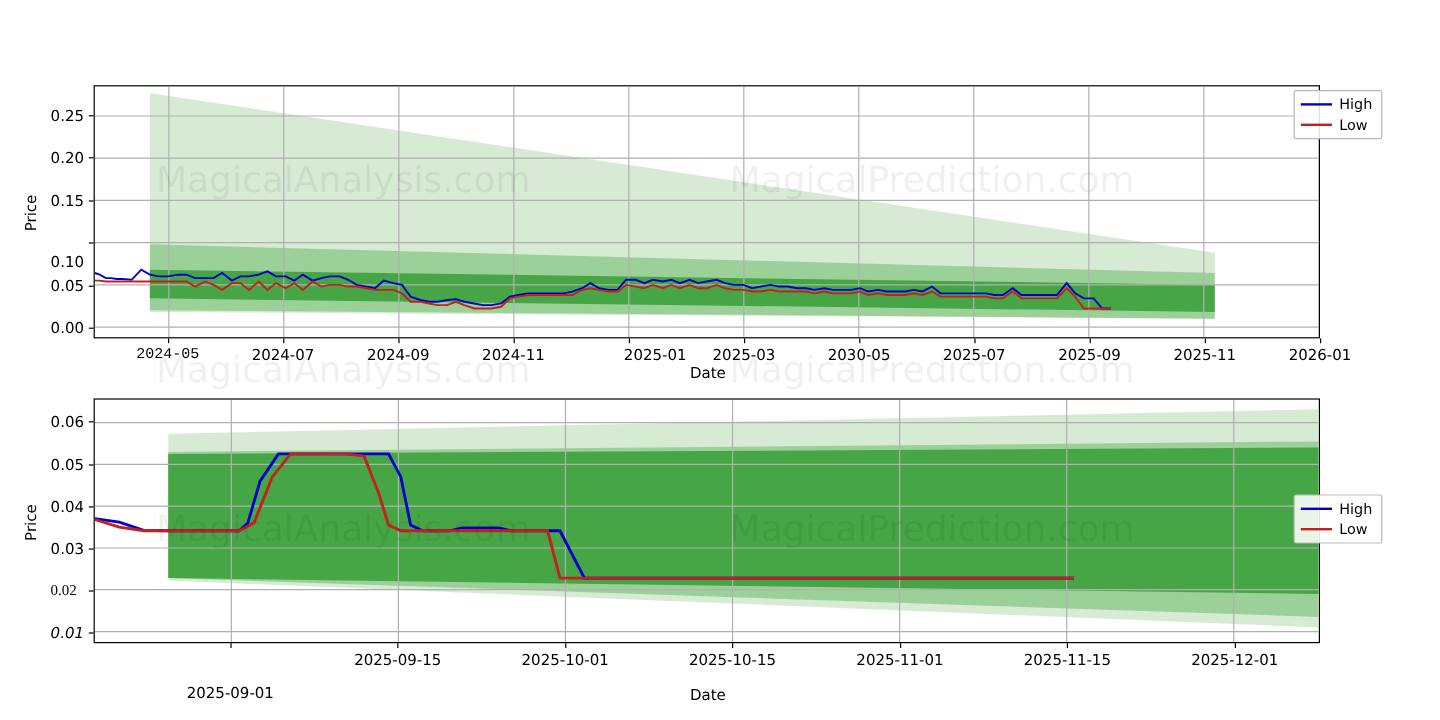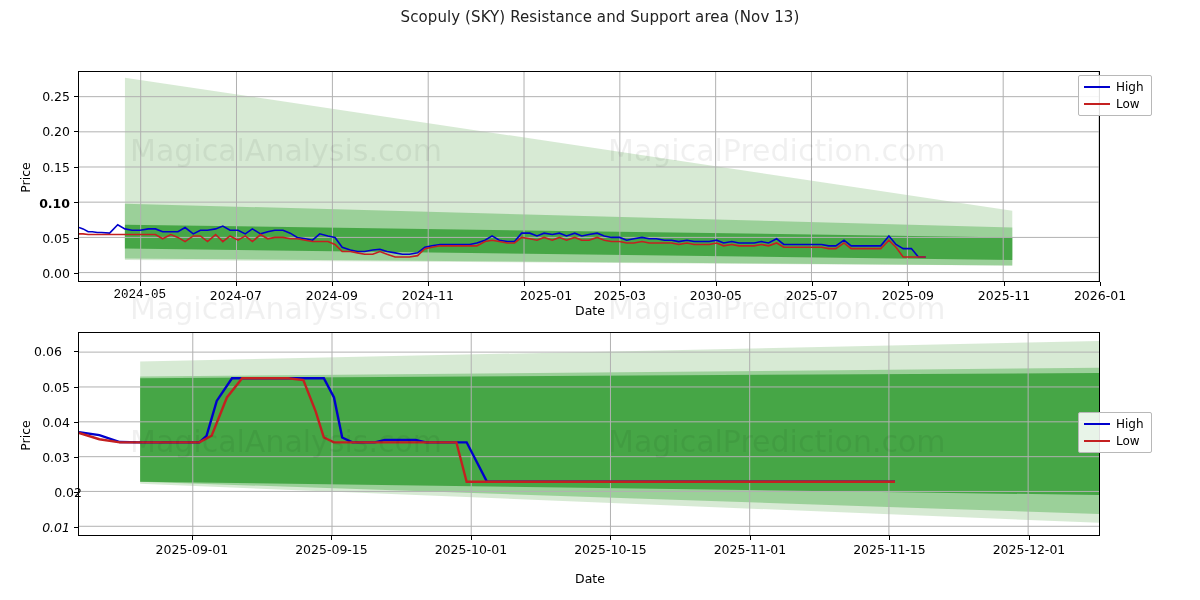--- a/index.html
+++ b/index.html
@@ -36,21 +36,20 @@
   }
   .legend-row{display:flex;align-items:center;gap:6px;line-height:14px;}
   .legend-swatch{width:26px;height:0;border-top-width:2.2px;border-top-style:solid;display:inline-block;}
   svg{position:absolute;inset:0;width:100%;height:100%;display:block;}
 </style>
 </head>
 <body>
 
 <div class="figure">
 
-  <div id="chart-title">Scopuly (SKY) Resistance and Support area (Nov 13)</div>
 
   <div class="panel" id="panel-top" style="left:78px;top:71px;width:1022px;height:211px;">
     <div class="plot" id="plot-top">
         <svg viewBox="0 0 1022 211" preserveAspectRatio="none">
           <polygon points="46.0,5.7 935.1,140.0 935.1,195.4 46.0,189.7" fill="#c9e3c5" fill-opacity="0.75"></polygon>
           <polygon points="46.0,132.9 935.1,157.0 935.1,195.4 46.0,188.3" fill="#8cc98a" fill-opacity="0.8"></polygon>
           <polygon points="46.0,154.2 935.1,167.0 935.1,189.7 46.0,178.3" fill="#3fa23f" fill-opacity="0.92"></polygon>
           <line x1="0" x2="1022" y1="202.5" y2="202.5" stroke="#b0b0b0" stroke-width="1"></line>
           <line x1="0" x2="1022" y1="167.0" y2="167.0" stroke="#b0b0b0" stroke-width="1"></line>
           <line x1="0" x2="1022" y1="131.4" y2="131.4" stroke="#b0b0b0" stroke-width="1"></line>
@@ -71,21 +70,21 @@
           <polyline points="0.0,157.0 4.1,158.4 9.2,161.3 13.3,161.3 18.4,162.0 22.5,162.0 30.7,162.7 38.8,154.2 46.0,158.4 53.1,159.8 61.3,159.8 69.5,158.4 76.6,158.4 83.8,161.3 92.0,161.3 99.1,161.3 106.3,157.0 114.5,163.4 121.6,159.8 128.8,159.8 136.9,158.4 144.1,155.6 151.3,159.8 159.4,159.8 166.6,163.4 173.7,158.4 181.9,163.4 189.1,161.3 196.2,159.8 204.4,159.8 211.6,162.7 218.7,167.0 226.9,168.4 234.0,169.8 241.2,163.4 249.4,165.5 256.5,167.0 263.7,176.9 271.9,179.7 279.0,181.2 286.2,181.2 294.3,179.7 301.5,179.0 308.6,181.2 316.8,182.6 324.0,184.0 331.1,184.0 339.3,182.6 346.5,176.9 353.6,175.5 361.8,174.1 368.9,174.1 376.1,174.1 384.3,174.1 391.4,174.1 398.6,172.6 406.8,169.8 413.9,165.5 421.1,169.8 429.2,171.2 436.4,171.2 443.5,162.7 451.7,162.7 458.9,165.5 466.0,162.7 474.2,164.1 481.4,162.7 488.5,165.5 496.7,162.7 503.8,165.5 511.0,164.1 519.2,162.7 526.3,165.5 533.5,167.0 541.7,167.0 548.8,169.8 556.0,168.4 564.1,167.0 571.3,168.4 578.5,168.4 586.6,169.8 593.8,169.8 600.9,171.2 609.1,169.8 616.3,171.2 623.4,171.2 631.6,171.2 638.8,169.8 645.9,172.6 654.1,171.2 661.2,172.6 668.4,172.6 676.6,172.6 683.7,171.2 690.9,172.6 699.0,168.4 706.2,174.1 713.4,174.1 721.5,174.1 728.7,174.1 735.8,174.1 744.0,174.1 751.2,175.5 758.3,175.5 766.5,169.8 773.7,175.5 780.8,175.5 789.0,175.5 796.1,175.5 803.3,175.5 811.5,165.5 818.6,174.1 825.8,178.3 834.0,178.3 841.1,186.8 848.3,186.8" fill="none" stroke="#0000cc" stroke-width="1.6" stroke-linejoin="miter" stroke-linecap="butt"></polyline>
           <polyline points="0.0,163.4 4.1,163.4 9.2,164.1 13.3,164.1 18.4,164.1 22.5,164.1 30.7,164.1 38.8,164.1 46.0,164.1 53.1,164.1 61.3,164.1 69.5,164.1 76.6,164.1 83.8,168.4 92.0,164.1 99.1,167.0 106.3,171.2 114.5,165.5 121.6,165.5 128.8,171.2 136.9,164.1 144.1,171.2 151.3,165.5 159.4,169.8 166.6,165.5 173.7,171.2 181.9,164.1 189.1,168.4 196.2,167.0 204.4,167.0 211.6,168.4 218.7,168.4 226.9,169.8 234.0,171.2 241.2,171.2 249.4,171.2 256.5,174.1 263.7,181.2 271.9,181.2 279.0,182.6 286.2,184.0 294.3,184.0 301.5,181.2 308.6,184.0 316.8,186.8 324.0,186.8 331.1,186.8 339.3,185.4 346.5,178.3 353.6,176.9 361.8,175.5 368.9,175.5 376.1,175.5 384.3,175.5 391.4,175.5 398.6,175.5 406.8,171.2 413.9,169.8 421.1,171.2 429.2,172.6 436.4,172.6 443.5,167.0 451.7,168.4 458.9,169.8 466.0,167.0 474.2,169.8 481.4,167.0 488.5,169.8 496.7,167.0 503.8,169.8 511.0,169.8 519.2,167.0 526.3,169.8 533.5,171.2 541.7,171.2 548.8,172.6 556.0,172.6 564.1,171.2 571.3,172.6 578.5,172.6 586.6,172.6 593.8,172.6 600.9,174.1 609.1,172.6 616.3,174.1 623.4,174.1 631.6,174.1 638.8,172.6 645.9,175.5 654.1,174.1 661.2,175.5 668.4,175.5 676.6,175.5 683.7,174.1 690.9,175.5 699.0,172.6 706.2,176.9 713.4,176.9 721.5,176.9 728.7,176.9 735.8,176.9 744.0,176.9 751.2,178.3 758.3,178.3 766.5,172.6 773.7,178.3 780.8,178.3 789.0,178.3 796.1,178.3 803.3,178.3 811.5,169.8 818.6,176.9 825.8,186.8 834.0,186.8 841.1,186.8 848.3,186.8" fill="none" stroke="#c42020" stroke-width="1.6" stroke-linejoin="miter" stroke-linecap="butt"></polyline>
         </svg>
       </div>
   </div>
   <div id="top-yaxis">
       <div class="ytick-label" style="top: 273.475px; left: 26px; width: 44px;">0.00</div>
       <div class="ytick-mark" style="top: 273.475px; left: 74px;"></div>
       <div class="ytick-label" style="top: 237.953px; left: 26px; width: 44px;">0.05</div>
       <div class="ytick-mark" style="top: 237.953px; left: 74px;"></div>
-      <div class="ytick-label" style="top: 203px; left: 26px; width: 44px; font-weight: bold;">0.10</div>
+      <div class="ytick-label" style="top: 218px; left: 26px; width: 44px;">0.10</div>
       <div class="ytick-mark" style="top: 202.431px; left: 74px;"></div>
       <div class="ytick-label" style="top: 166.909px; left: 26px; width: 44px;">0.15</div>
       <div class="ytick-mark" style="top: 166.909px; left: 74px;"></div>
       <div class="ytick-label" style="top: 131.387px; left: 26px; width: 44px;">0.20</div>
       <div class="ytick-mark" style="top: 131.387px; left: 74px;"></div>
       <div class="ytick-label" style="top: 95.8653px; left: 26px; width: 44px;">0.25</div>
       <div class="ytick-mark" style="top: 95.8653px; left: 74px;"></div>
     </div>
   <div id="top-xaxis">
       <div class="xtick-label" style="left: 139.831px; top: 288px; font-family: Liberation Mono, monospace;">2024-05</div>
@@ -145,33 +144,33 @@
           <line y1="0" y2="204" x1="811.5" x2="811.5" stroke="#b0b0b0" stroke-width="1"></line>
           <line y1="0" y2="204" x1="951.0" x2="951.0" stroke="#b0b0b0" stroke-width="1"></line>
           <polyline points="0.0,100.2 20.4,103.1 40.9,110.1 61.3,110.4 81.8,110.4 102.2,110.4 120.6,110.4 127.8,103.8 138.0,68.6 153.3,45.7 168.6,45.7 184.0,45.7 199.3,45.7 214.6,45.7 230.0,45.7 245.3,45.7 255.5,65.1 263.7,105.5 273.9,110.4 286.2,110.4 296.4,110.4 306.6,108.0 316.8,108.0 327.0,108.0 337.3,108.0 347.5,110.4 357.7,110.4 367.9,110.4 378.1,110.4 388.4,110.4 408.8,150.2 459.9,150.2 511.0,150.2 572.3,150.2 633.6,150.2 695.0,150.2 756.3,150.2 817.6,150.2" fill="none" stroke="#0000cc" stroke-width="2.4" stroke-linejoin="miter" stroke-linecap="butt"></polyline>
           <polyline points="0.0,100.9 20.4,107.3 40.9,110.4 61.3,110.4 81.8,110.4 102.2,110.4 120.6,110.4 132.9,103.8 148.2,65.1 163.5,45.7 178.8,45.7 194.2,45.7 209.5,45.7 224.8,47.5 237.1,79.1 245.3,105.5 255.5,110.4 267.8,110.4 281.1,110.4 296.4,110.4 306.6,110.4 316.8,110.4 327.0,110.4 337.3,110.4 347.5,110.4 357.7,110.4 367.9,110.4 378.1,110.4 388.4,150.2 403.7,150.2 459.9,150.2 511.0,150.2 572.3,150.2 633.6,150.2 695.0,150.2 756.3,150.2 817.6,150.2" fill="none" stroke="#c42020" stroke-width="2.4" stroke-linejoin="miter" stroke-linecap="butt"></polyline>
         </svg>
       </div>
   </div>
   <div id="bottom-yaxis">
       <div class="ytick-label" style="top: 527.207px; left: 26px; width: 44px; font-style: italic;">0.01</div>
       <div class="ytick-mark" style="top: 527.207px; left: 74px;"></div>
-      <div class="ytick-label" style="top: 492.034px; left: 38px; width: 44px;">0.02</div>
+      <div class="ytick-label" style="top: 492.034px; left: 20px; width: 44px; font-family: Liberation Serif, serif;">0.02</div>
       <div class="ytick-mark" style="top: 492.034px; left: 74px;"></div>
       <div class="ytick-label" style="top: 456.862px; left: 26px; width: 44px;">0.03</div>
       <div class="ytick-mark" style="top: 456.862px; left: 74px;"></div>
       <div class="ytick-label" style="top: 421.69px; left: 26px; width: 44px;">0.04</div>
       <div class="ytick-mark" style="top: 421.69px; left: 74px;"></div>
       <div class="ytick-label" style="top: 386.517px; left: 26px; width: 44px;">0.05</div>
       <div class="ytick-mark" style="top: 386.517px; left: 74px;"></div>
-      <div class="ytick-label" style="top: 351.345px; left: 26px; width: 44px; text-align: center;">0.06</div>
+      <div class="ytick-label" style="top: 351.345px; left: 26px; width: 44px;">0.06</div>
       <div class="ytick-mark" style="top: 351.345px; left: 74px;"></div>
     </div>
   <div id="bottom-xaxis">
-      <div class="xtick-label" style="left: 191.953px; top: 542px;">2025-09-01</div>
+      <div class="xtick-label" style="left: 191.953px; top: 570px;">2025-09-01</div>
       <div class="xtick-mark" style="left: 191.953px; top: 536px;"></div>
       <div class="xtick-label" style="left: 331.456px; top: 542px;">2025-09-15</div>
       <div class="xtick-mark" style="left: 331.456px; top: 536px;"></div>
       <div class="xtick-label" style="left: 470.959px; top: 542px;">2025-10-01</div>
       <div class="xtick-mark" style="left: 470.959px; top: 536px;"></div>
       <div class="xtick-label" style="left: 610.462px; top: 542px;">2025-10-15</div>
       <div class="xtick-mark" style="left: 610.462px; top: 536px;"></div>
       <div class="xtick-label" style="left: 749.965px; top: 542px; text-align: right;">2025-11-01</div>
       <div class="xtick-mark" style="left: 749.965px; top: 536px;"></div>
       <div class="xtick-label" style="left: 889.468px; top: 542px;">2025-11-15</div>

